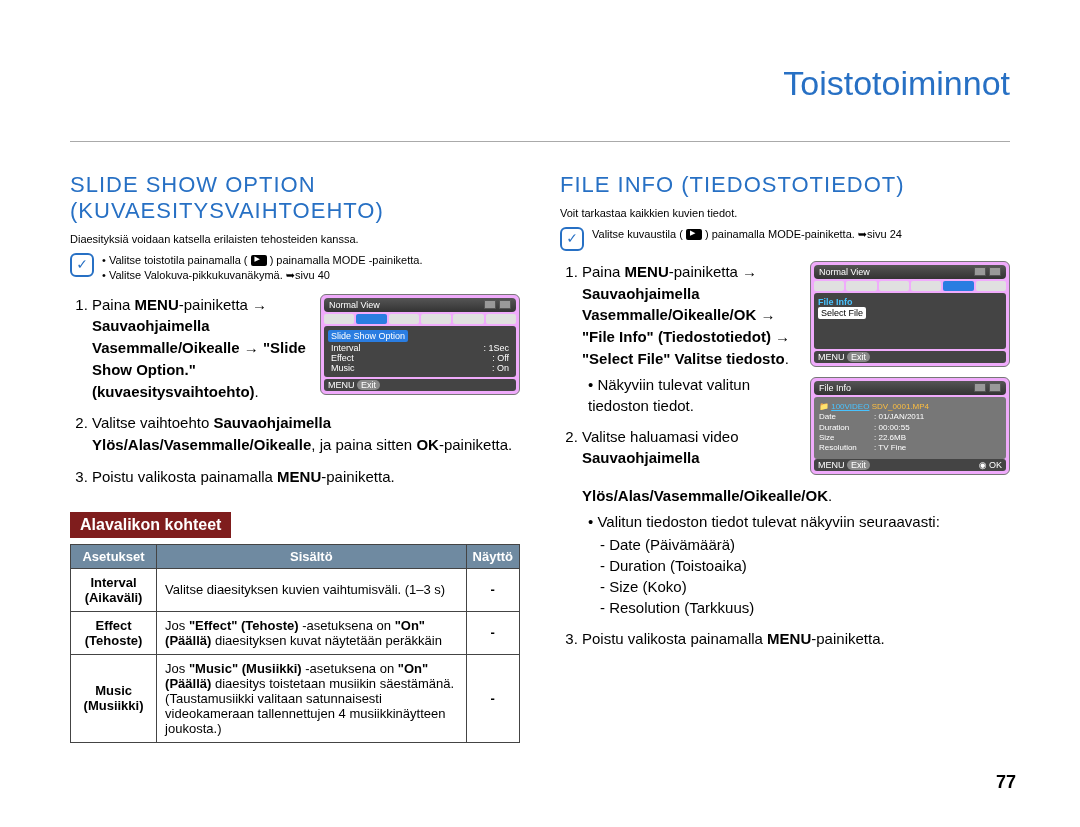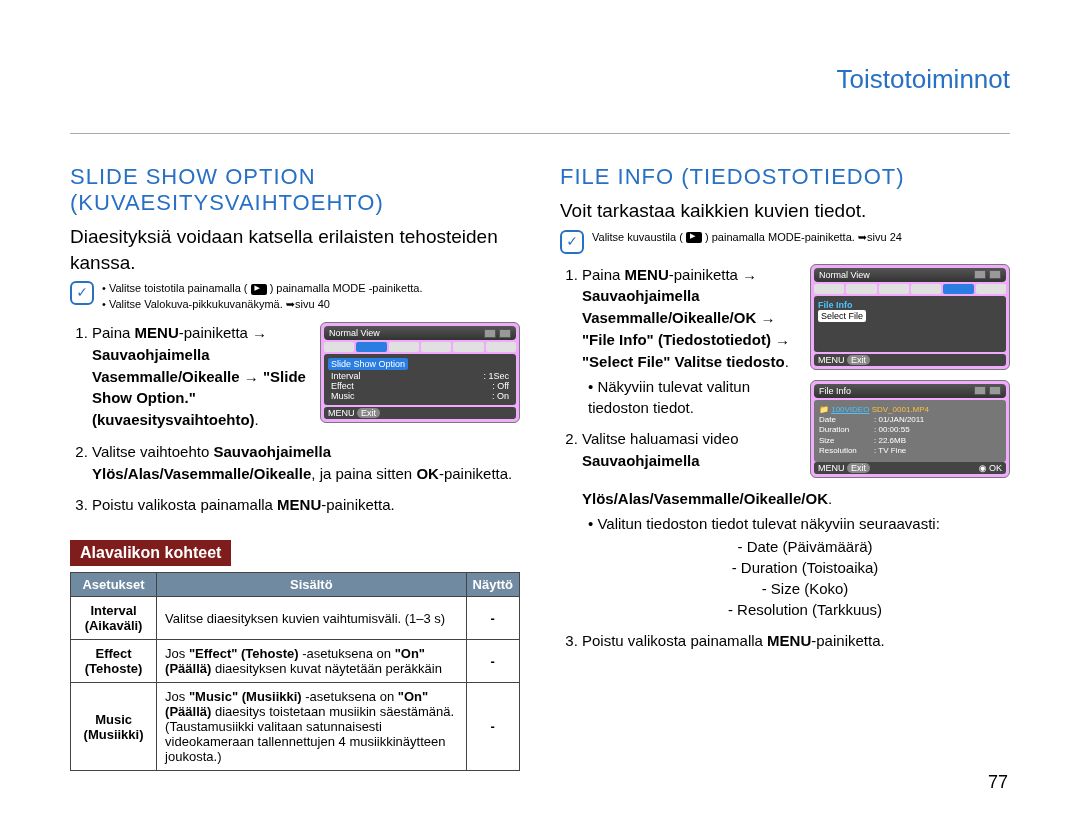--- a/index.html
+++ b/index.html
@@ -18,41 +18,41 @@
     padding: 70px 70px 30px 70px;
     position: relative;
   }
   .header-line {
     border-top: 1px solid #aaa;
     margin-top: 38px;
     margin-bottom: 8px;
   }
   .header-title {
     color: #2770c4;
-    font-size: 26px;
+    font-size: 34px;
     text-align: right;
     font-weight: 400;
     margin-top: -6px;
   }
   .columns {
     display: flex;
     gap: 40px;
   }
   .col {
     width: 50%;
   }
   h2.section-title {
     color: #2770c4;
     font-size: 22px;
     font-weight: 400;
     letter-spacing: 1px;
     margin: 22px 0 8px 0;
   }
   .para {
-    font-size: 19px;
+    font-size: 11px;
     margin-bottom: 6px;
     line-height: 1.35;
   }
   .note-box {
     display: flex;
     align-items: flex-start;
     gap: 8px;
     font-size: 11px;
     line-height: 1.4;
     color: #000;
@@ -92,21 +92,20 @@
     padding-left: 6px;
     margin: 4px 0 0 0;
     font-size: 15px;
     line-height: 1.4;
   }
   .sub-bullets > li::before { content: "• "; }
   .sub-dashes {
     list-style: none;
     padding-left: 12px;
     margin: 2px 0 0 0;
-    text-align: center;
   }
   .sub-dashes > li::before { content: "- "; }
 
   .float-img-slide { float: right; width: 200px; margin-left: 10px; }
   .float-img-fileinfo { float: right; width: 200px; margin-left: 10px; }
 
   
   .cam-panel {
     width: 200px;
     background: #f0abfc;
@@ -169,21 +168,21 @@
   }
   table.opts td {
     border:1px solid #444; padding:6px 8px; vertical-align: middle;
   }
   table.opts td.center { text-align:center; font-weight:bold;}
   .black-box{
     display:inline-block; width:16px; height:11px; background:#000; border-radius:2px; vertical-align:middle; position:relative;
   }
   .black-box::after{content:"▶"; color:#fff; font-size:7px; position:absolute; left:4px; top:-1px;}
   .pg-num {
-    position:absolute; right:72px; bottom:34px; font-weight:normal; font-size:18px;
+    position:absolute; right:64px; bottom:34px; font-weight:bold; font-size:18px;
   }
   .clearfix::after{content:""; display:block; clear:both;}
 </style>
 </head>
 <body>
 
 <div class="page">
   <div class="header-title">Toistotoiminnot</div>
   <div class="header-line"></div>
 

